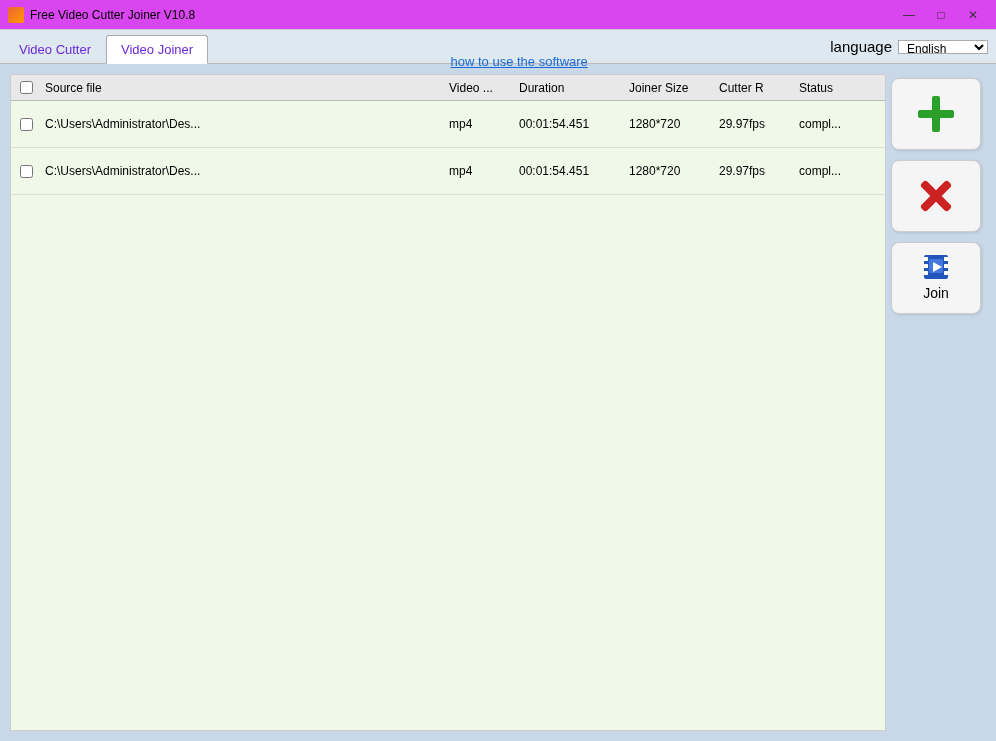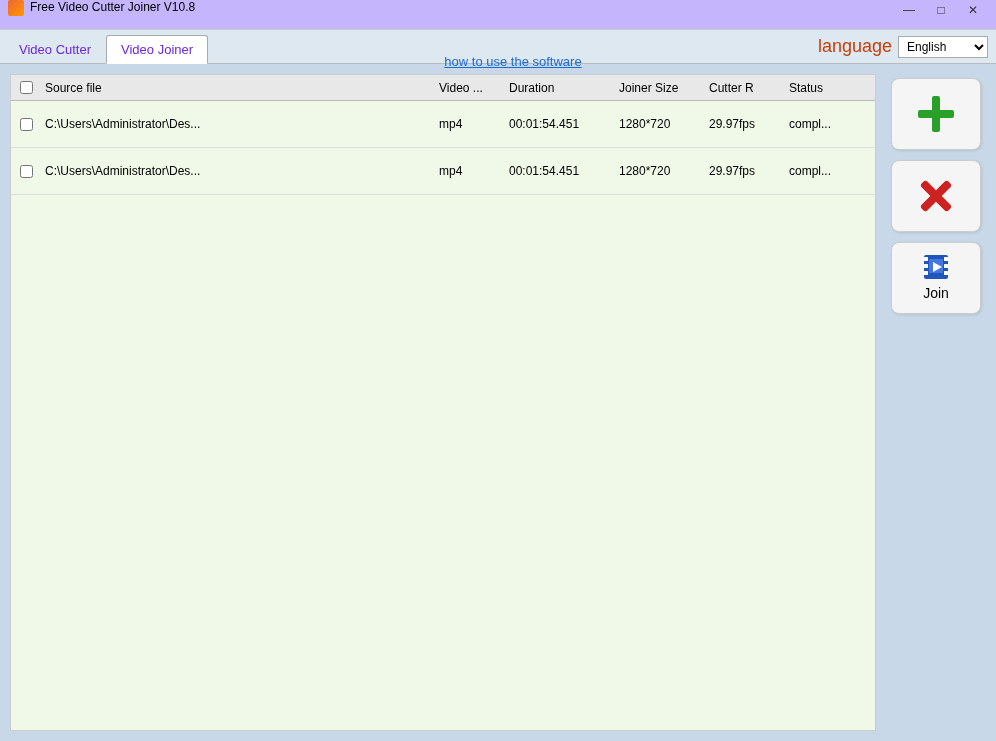--- a/index.html
+++ b/index.html
@@ -8,22 +8,22 @@
       font-family: 'Segoe UI', Arial, sans-serif;
       font-size: 13px;
       width: 996px;
       height: 741px;
       overflow: hidden;
     }
 
     
     .title-bar {
       display: flex;
-      align-items: flex-start;
-      background: #c4b5fd;
+      align-items: center;
+      background: #d946ef;
       border-bottom: 1px solid #ccc;
       height: 30px;
       padding: 0 8px;
       user-select: none;
     }
     .title-bar-icon {
       width: 16px;
       height: 16px;
       margin-right: 6px;
       background: linear-gradient(135deg, #e63, #f90);
@@ -89,38 +89,37 @@
       cursor: pointer;
       margin-top: 29px;
     }
     .language-area {
       display: flex;
       align-items: center;
       gap: 6px;
       margin-right: 4px;
     }
     .language-label {
-      font-size: 18px;
-      color: #c2410c;
+      font-size: 15px;
+      color: #000000;
     }
     .language-select {
       width: 90px;
-      height: 22px;
+      height: 14px;
       font-size: 12px;
       border: 1px solid #aaa;
       background: #fff;
       padding: 0 4px;
       cursor: pointer;
     }
 
     
     .main-content {
       display: flex;
       padding: 10px;
-      gap: 10px;
       height: calc(741px - 30px - 34px);
     }
 
     
     .file-panel {
       flex: 1;
       background: #f0f8e8;
       border: 1px solid #ccc;
       overflow: hidden;
       display: flex;

